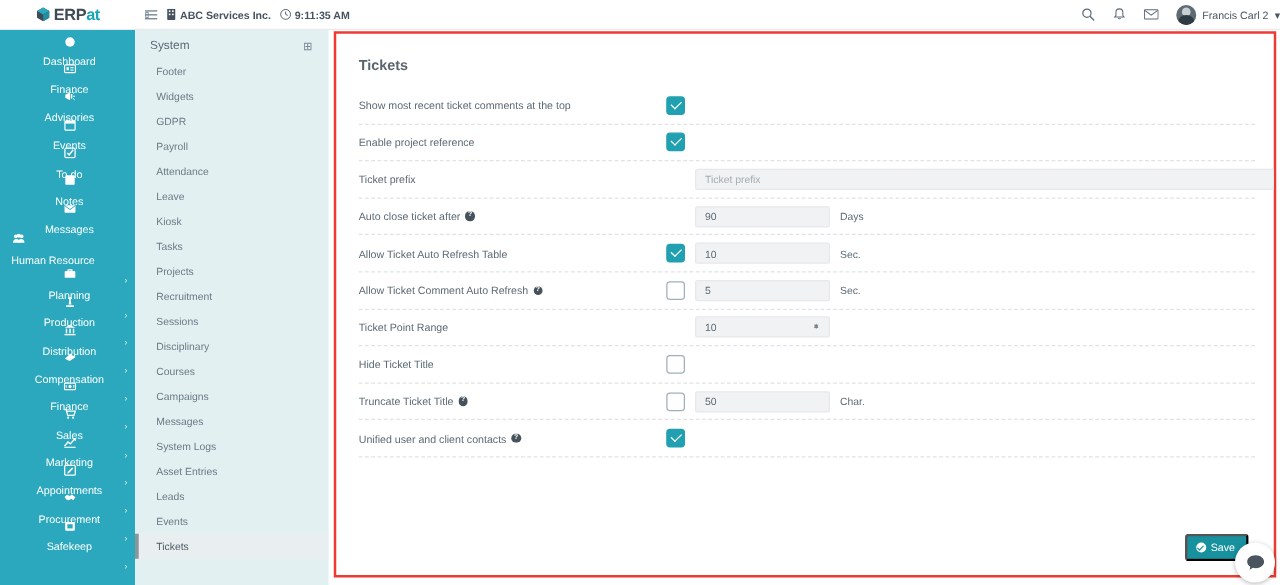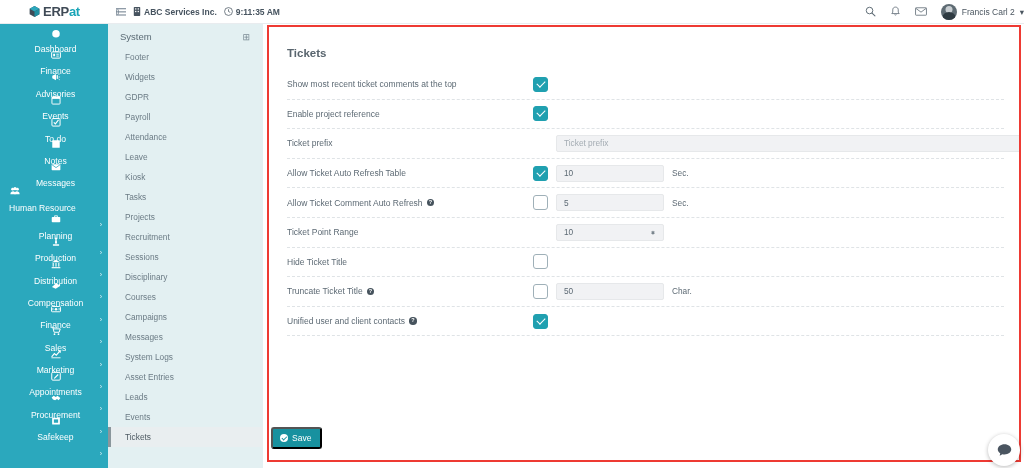--- a/index.html
+++ b/index.html
@@ -101,21 +101,21 @@
   .inp.ph { color: #a4acb3; }
   .inp.w-wide { width: 470px; }
   .inp.w-med  { width: 108px; }
   .inp.w-num  { width: 108px; }
   .inp.w-stp  { width: 108px; justify-content: space-between; }
   .unit { font-size: 8.3px; color: #5d6a74; }
   .spin { display: flex; flex-direction: column; gap: 1px; color: #7a868e; line-height: 0; }
   .spin span { font-size: 6px; }
 
   .panel-footer { margin-top: auto; padding: 0 18px 9px 0; display: flex;
-                  }
+                  justify-content: flex-end; }
   .save-btn { background: #18919f; color: #ffffff; font-size: 8.5px; border-radius: 3px;
               padding: 4px 9px 4px 7px; display: inline-flex; align-items: center; gap: 4px;
               cursor: pointer; }
   .save-check { width: 8px; height: 8px; border-radius: 50%; background: #fff;
                 display: inline-flex; align-items: center; justify-content: center; }
   .save-check::after { content:""; width:4px; height:2px; border-left:1.1px solid #18919f;
                 border-bottom:1.1px solid #18919f; transform: rotate(-45deg) translate(0.4px,-0.6px); }
 
   .chat-fab { position: absolute; right: 4px; bottom: 2px; width: 32px; height: 32px;
               border-radius: 50%; background: #ffffff; box-shadow: 0 1px 4px rgba(0,0,0,.28);
@@ -475,20 +475,33 @@
               </div>
               <div class="srow">
                 <div class="slabel">
                   <span>Ticket prefix</span>
                 </div>
                 <div class="sfield">
                   <span style="width:15px;flex:0 0 15px"></span>
                   <span class="inp w-wide ph">
                     <span>Ticket prefix</span>
                   </span>
+                </div>
+              </div>
+              <div class="srow">
+                <div class="slabel">
+                  <span>Auto close ticket after</span>
+                  <span class="qmark">?</span>
+                </div>
+                <div class="sfield">
+                  <span style="width:15px;flex:0 0 15px"></span>
+                  <span class="inp w-med">
+                    <span>90</span>
+                  </span>
+                  <span class="unit">Days</span>
                 </div>
               </div>
               <div class="srow">
                 <div class="slabel">
                   <span>Allow Ticket Auto Refresh Table</span>
                 </div>
                 <div class="sfield">
                   <span class="chk on"></span>
                   <span class="inp w-num">
                     <span>10</span>

